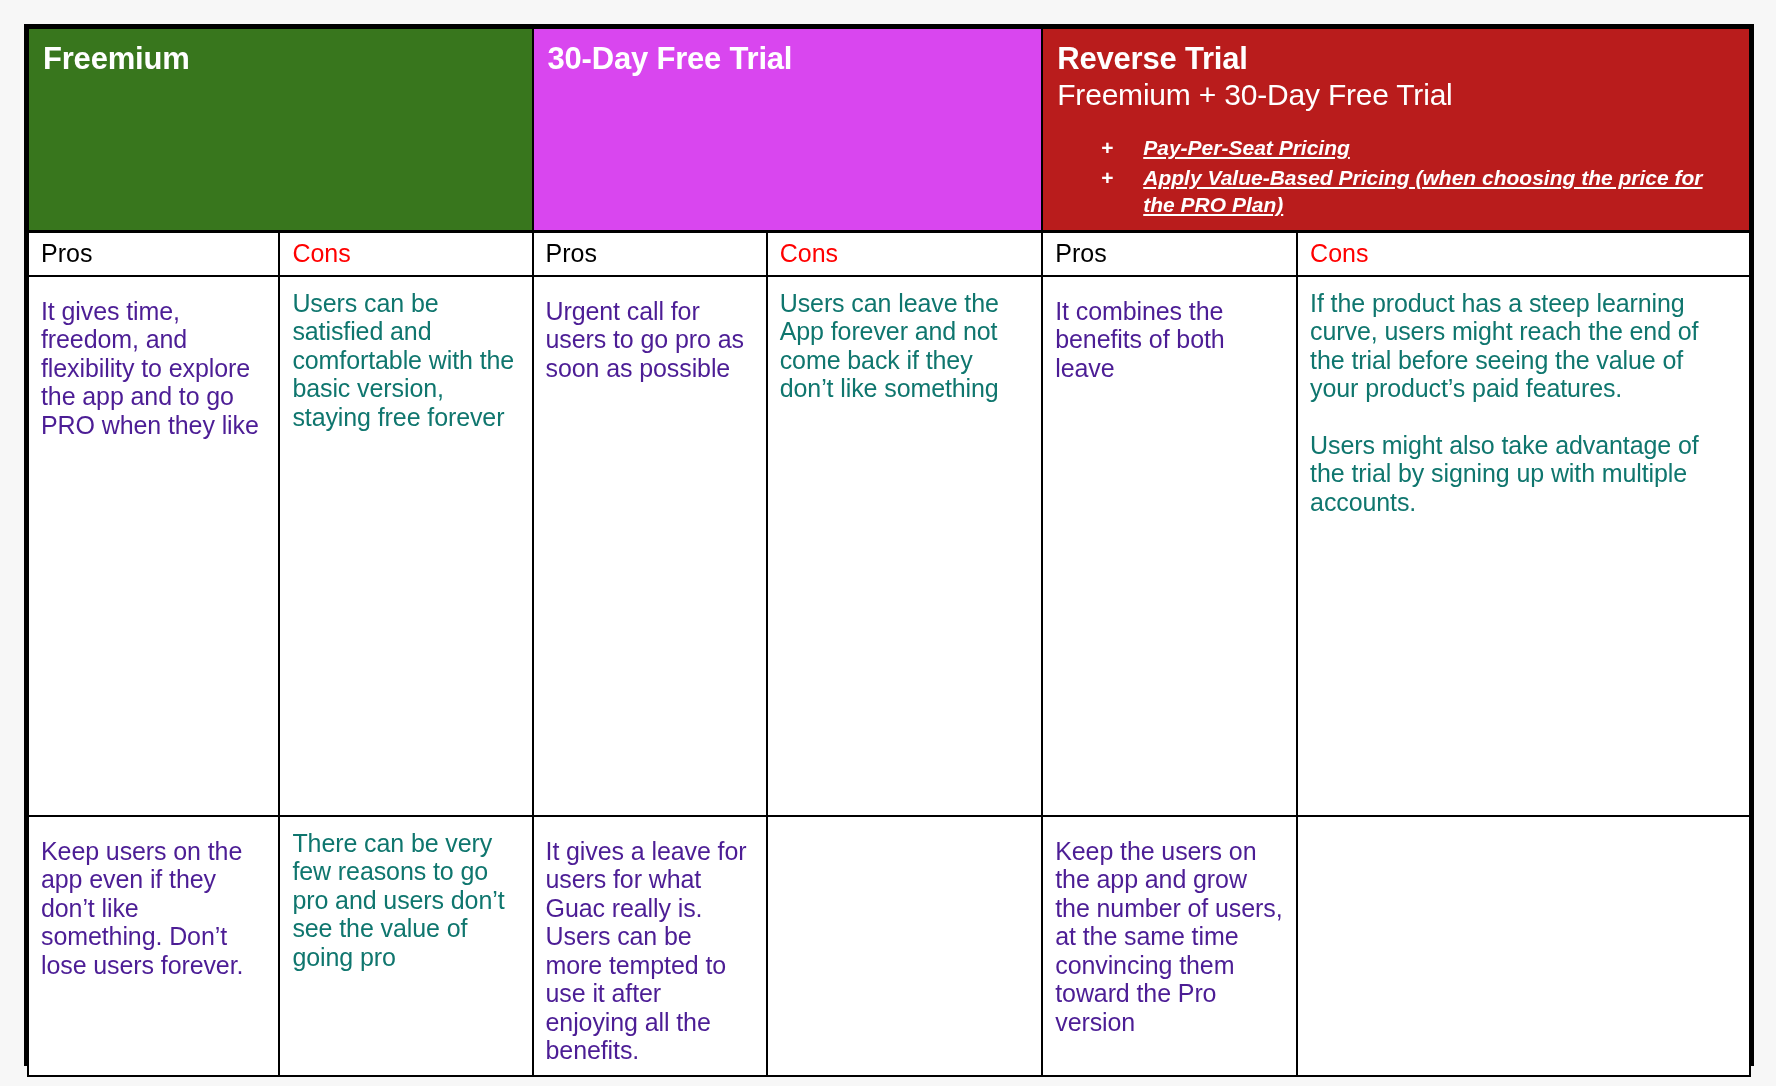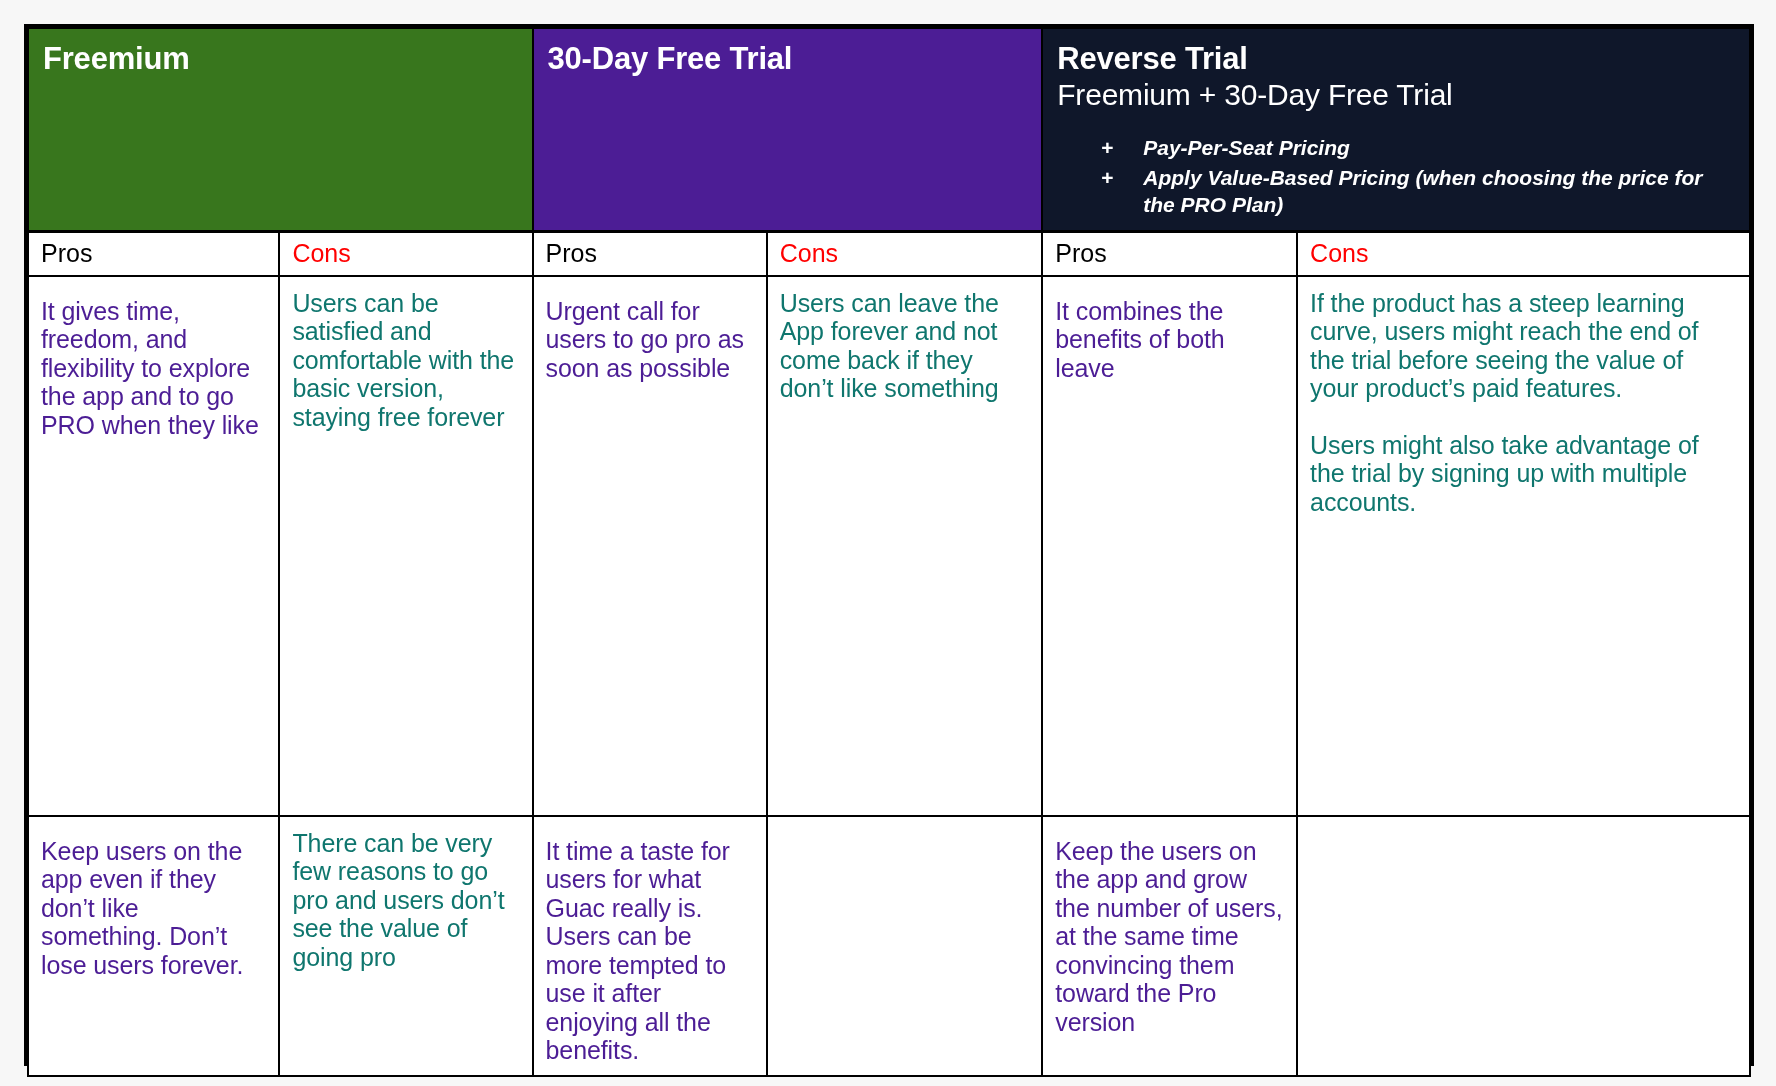--- a/index.html
+++ b/index.html
@@ -50,22 +50,22 @@
   }
 
   
   tr.group-header td {
     height: 200px;
     border-bottom: 3px solid #000000;
     padding: 12px 14px 10px 14px;
   }
 
   .hdr-green  { background: #38761d; }
-  .hdr-orange { background: #4c1d95; }
-  .hdr-blue   { background: #0f172a; }
+  .hdr-orange { background: #d946ef; }
+  .hdr-blue   { background: #b91c1c; }
 
   .hdr-title {
     color: #ffffff;
     font-size: 31px;
     font-weight: bold;
     line-height: 1.16;
     letter-spacing: -0.2px;
   }
   .hdr-sub {
     color: #ffffff;
@@ -88,20 +88,21 @@
     margin-bottom: 2px;
   }
   .hdr-bullet .plus {
     width: 42px;
     flex: 0 0 42px;
     font-style: normal;
     font-weight: bold;
   }
   .hdr-bullet .btxt {
     flex: 1 1 auto;
+    text-decoration: underline;
   }
 
   
   tr.label-row td {
     height: 44px;
     padding: 4px 20px 4px 12px;
     vertical-align: middle;
   }
   .lbl {
     font-size: 25px;
@@ -217,21 +218,21 @@
       </tr>
 
       <tr class="body-row row-second">
         <td>
           <div class="cell-text pro">Keep users on the app even if they don’t like something. Don’t lose users forever.</div>
         </td>
         <td>
           <div class="cell-text con">There can be very few reasons to go pro and users don’t see the value of going pro</div>
         </td>
         <td class="group-start">
-          <div class="cell-text pro">It time a taste for users for what Guac really is. Users can be more tempted to use it after enjoying all the benefits.</div>
+          <div class="cell-text pro">It gives a leave for users for what Guac really is. Users can be more tempted to use it after enjoying all the benefits.</div>
         </td>
         <td>
           <div class="cell-text con"></div>
         </td>
         <td class="group-start">
           <div class="cell-text pro">Keep the users on the app and grow the number of users, at the same time convincing them toward the Pro version</div>
         </td>
         <td>
           <div class="cell-text con"></div>
         </td>

